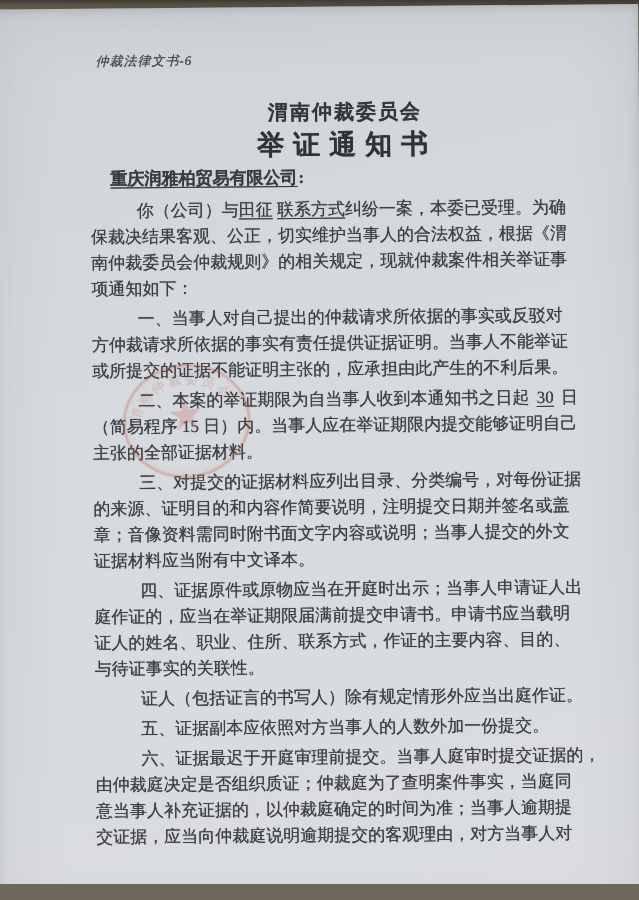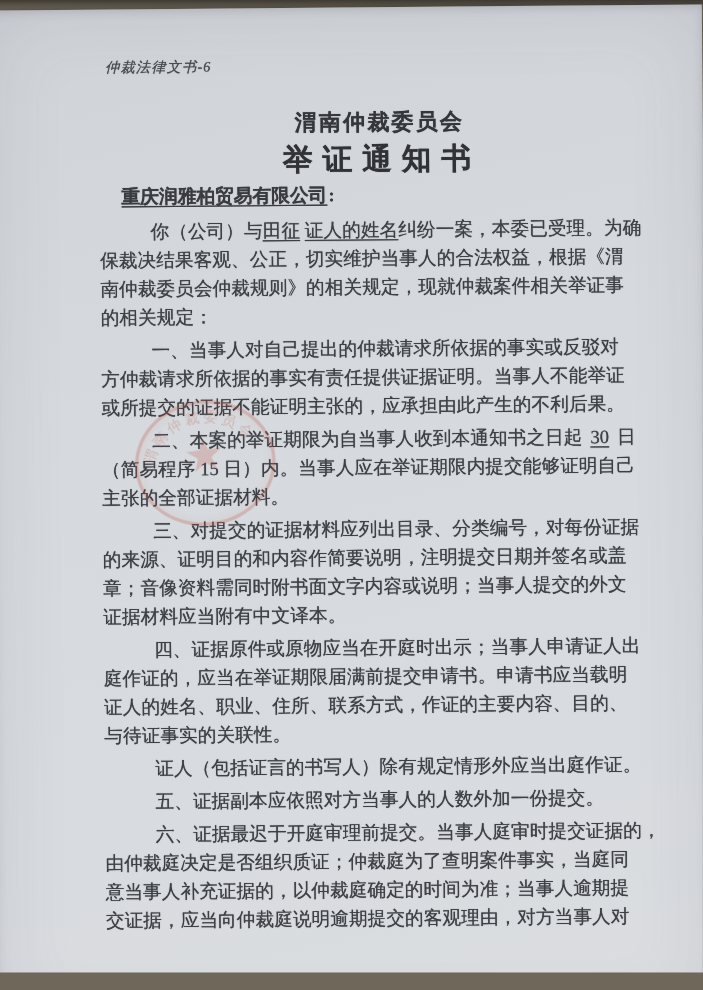--- a/index.html
+++ b/index.html
@@ -78,24 +78,24 @@
 
 <div class="photo">
   <div class="paper">
 
     <div class="content">
       <div class="doc-label">仲裁法律文书-6</div>
       <div class="org-title">渭南仲裁委员会</div>
       <div class="doc-title">举证通知书</div>
       <div class="addressee"><span class="u">重庆润雅柏贸易有限公司</span><span>:</span></div>
       <div class="body-lines">
-          <div class="bline ind"><span>你（公司）与</span><span class="u">田征</span><span> </span><span class="u">证人的姓名</span><span>纠纷一案，本委已受理。为确</span></div>
+          <div class="bline ind"><span>你（公司）与</span><span class="u">田征</span><span> </span><span class="u">联系方式</span><span>纠纷一案，本委已受理。为确</span></div>
           <div class="bline"><span>保裁决结果客观、公正，切实维护当事人的合法权益，根据《渭</span></div>
           <div class="bline"><span>南仲裁委员会仲裁规则》的相关规定，现就仲裁案件相关举证事</span></div>
-          <div class="bline"><span>的相关规定：</span></div>
+          <div class="bline"><span>项通知如下：</span></div>
           <div class="bline ind para"><span>一、当事人对自己提出的仲裁请求所依据的事实或反驳对</span></div>
           <div class="bline"><span>方仲裁请求所依据的事实有责任提供证据证明。当事人不能举证</span></div>
           <div class="bline"><span>或所提交的证据不能证明主张的，应承担由此产生的不利后果。</span></div>
           <div class="bline ind para"><span>二、本案的举证期限为自当事人收到本通知书之日起 </span><span class="u num-blank">30</span><span> 日</span></div>
           <div class="bline"><span>（简易程序 15 日）内。当事人应在举证期限内提交能够证明自己</span></div>
           <div class="bline"><span>主张的全部证据材料。</span></div>
           <div class="bline ind para"><span>三、对提交的证据材料应列出目录、分类编号，对每份证据</span></div>
           <div class="bline"><span>的来源、证明目的和内容作简要说明，注明提交日期并签名或盖</span></div>
           <div class="bline"><span>章；音像资料需同时附书面文字内容或说明；当事人提交的外文</span></div>
           <div class="bline"><span>证据材料应当附有中文译本。</span></div>

